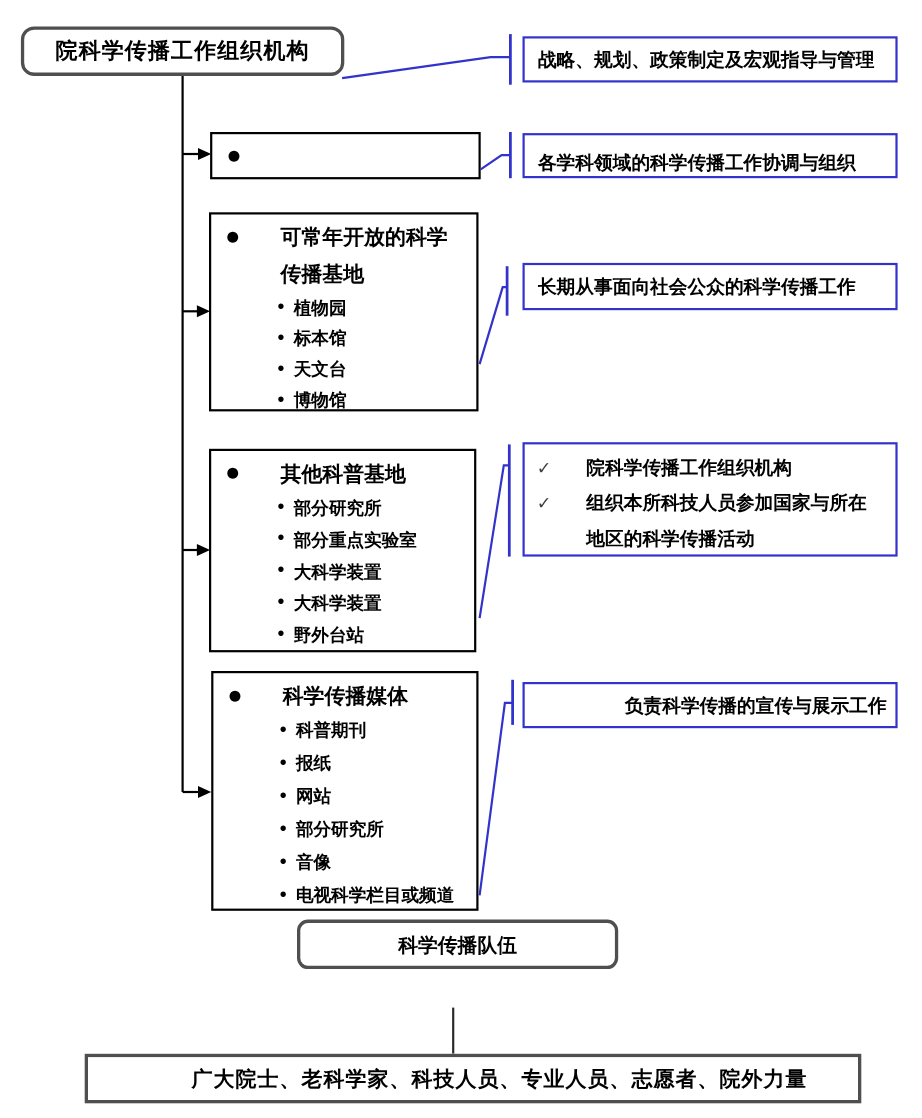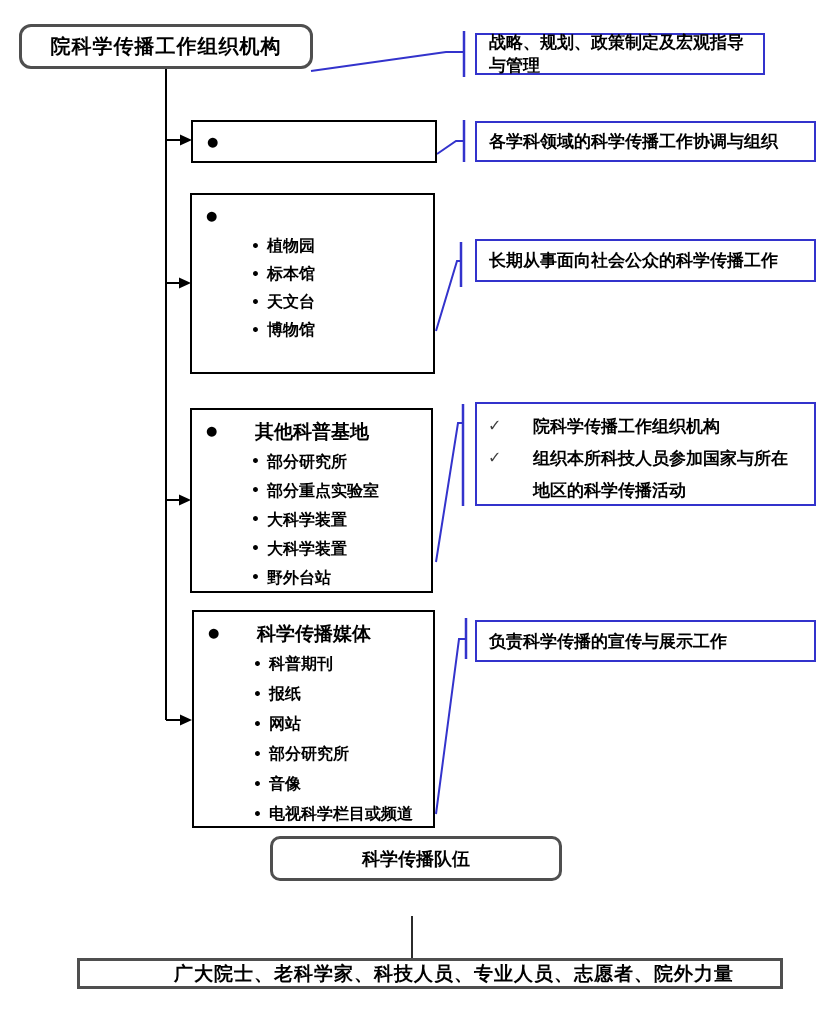--- a/index.html
+++ b/index.html
@@ -86,36 +86,37 @@
       <line x1="461" y1="242" x2="461" y2="287"></line>
       <line x1="463" y1="404" x2="463" y2="506"></line>
       <line x1="466" y1="618" x2="466" y2="659"></line>
     </g>
   </svg>
 
   <div class="abs rbox titlebox" style="left:19px;top:24px;width:294px;height:45px;">
     <span>院科学传播工作组织机构</span>
   </div>
 
-  <div class="abs note" style="left:475px;top:33px;width:290px;height:42px;align-items:center;">
+  <div class="abs note" style="left:475px;top:33px;width:341px;height:42px;align-items:center;">
     <span>战略、规划、政策制定及宏观指导与管理</span>
   </div>
 
   <div class="abs bbox single" style="left:191px;top:120px;width:246px;height:43px;">
     <div class="bhead" style="width:100%;">
       <span class="bull">●</span>
     </div>
   </div>
-  <div class="abs note" style="left:475px;top:121px;width:341px;height:41px;">
+  <div class="abs note" style="left:475px;top:121px;width:341px;height:41px;align-items:flex-end;">
     <span>各学科领域的科学传播工作协调与组织</span>
   </div>
 
   <div class="abs bbox lh28" style="left:190px;top:193px;width:245px;height:181px;">
     <div class="bhead tall">
       <span class="bull">●</span>
+      <span class="htext">可常年开放的科学传播基地</span>
     </div>
     <div class="sub">
       <span class="sbull">•</span>
       <span>植物园</span>
     </div>
     <div class="sub">
       <span class="sbull">•</span>
       <span>标本馆</span>
     </div>
     <div class="sub">
@@ -191,24 +192,24 @@
     </div>
     <div class="sub">
       <span class="sbull">•</span>
       <span>音像</span>
     </div>
     <div class="sub">
       <span class="sbull">•</span>
       <span>电视科学栏目或频道</span>
     </div>
   </div>
-  <div class="abs note" style="left:475px;top:620px;width:341px;height:42px;">
+  <div class="abs note" style="left:475px;top:620px;width:341px;height:42px;justify-content:flex-end;">
     <span>负责科学传播的宣传与展示工作</span>
   </div>
 
   <div class="abs rbox teambox" style="left:270px;top:836px;width:292px;height:45px;border-radius:10px;">
     <span>科学传播队伍</span>
   </div>
-  <div class="abs rbox memberbox" style="left:77px;top:958px;width:706px;height:31px;border-radius:0;padding-left:48px;">
+  <div class="abs rbox memberbox" style="left:77px;top:958px;width:706px;height:45px;border-radius:0;padding-left:48px;">
     <span>广大院士、老科学家、科技人员、专业人员、志愿者、院外力量</span>
   </div>
 
 </div>
 
 </body></html>

